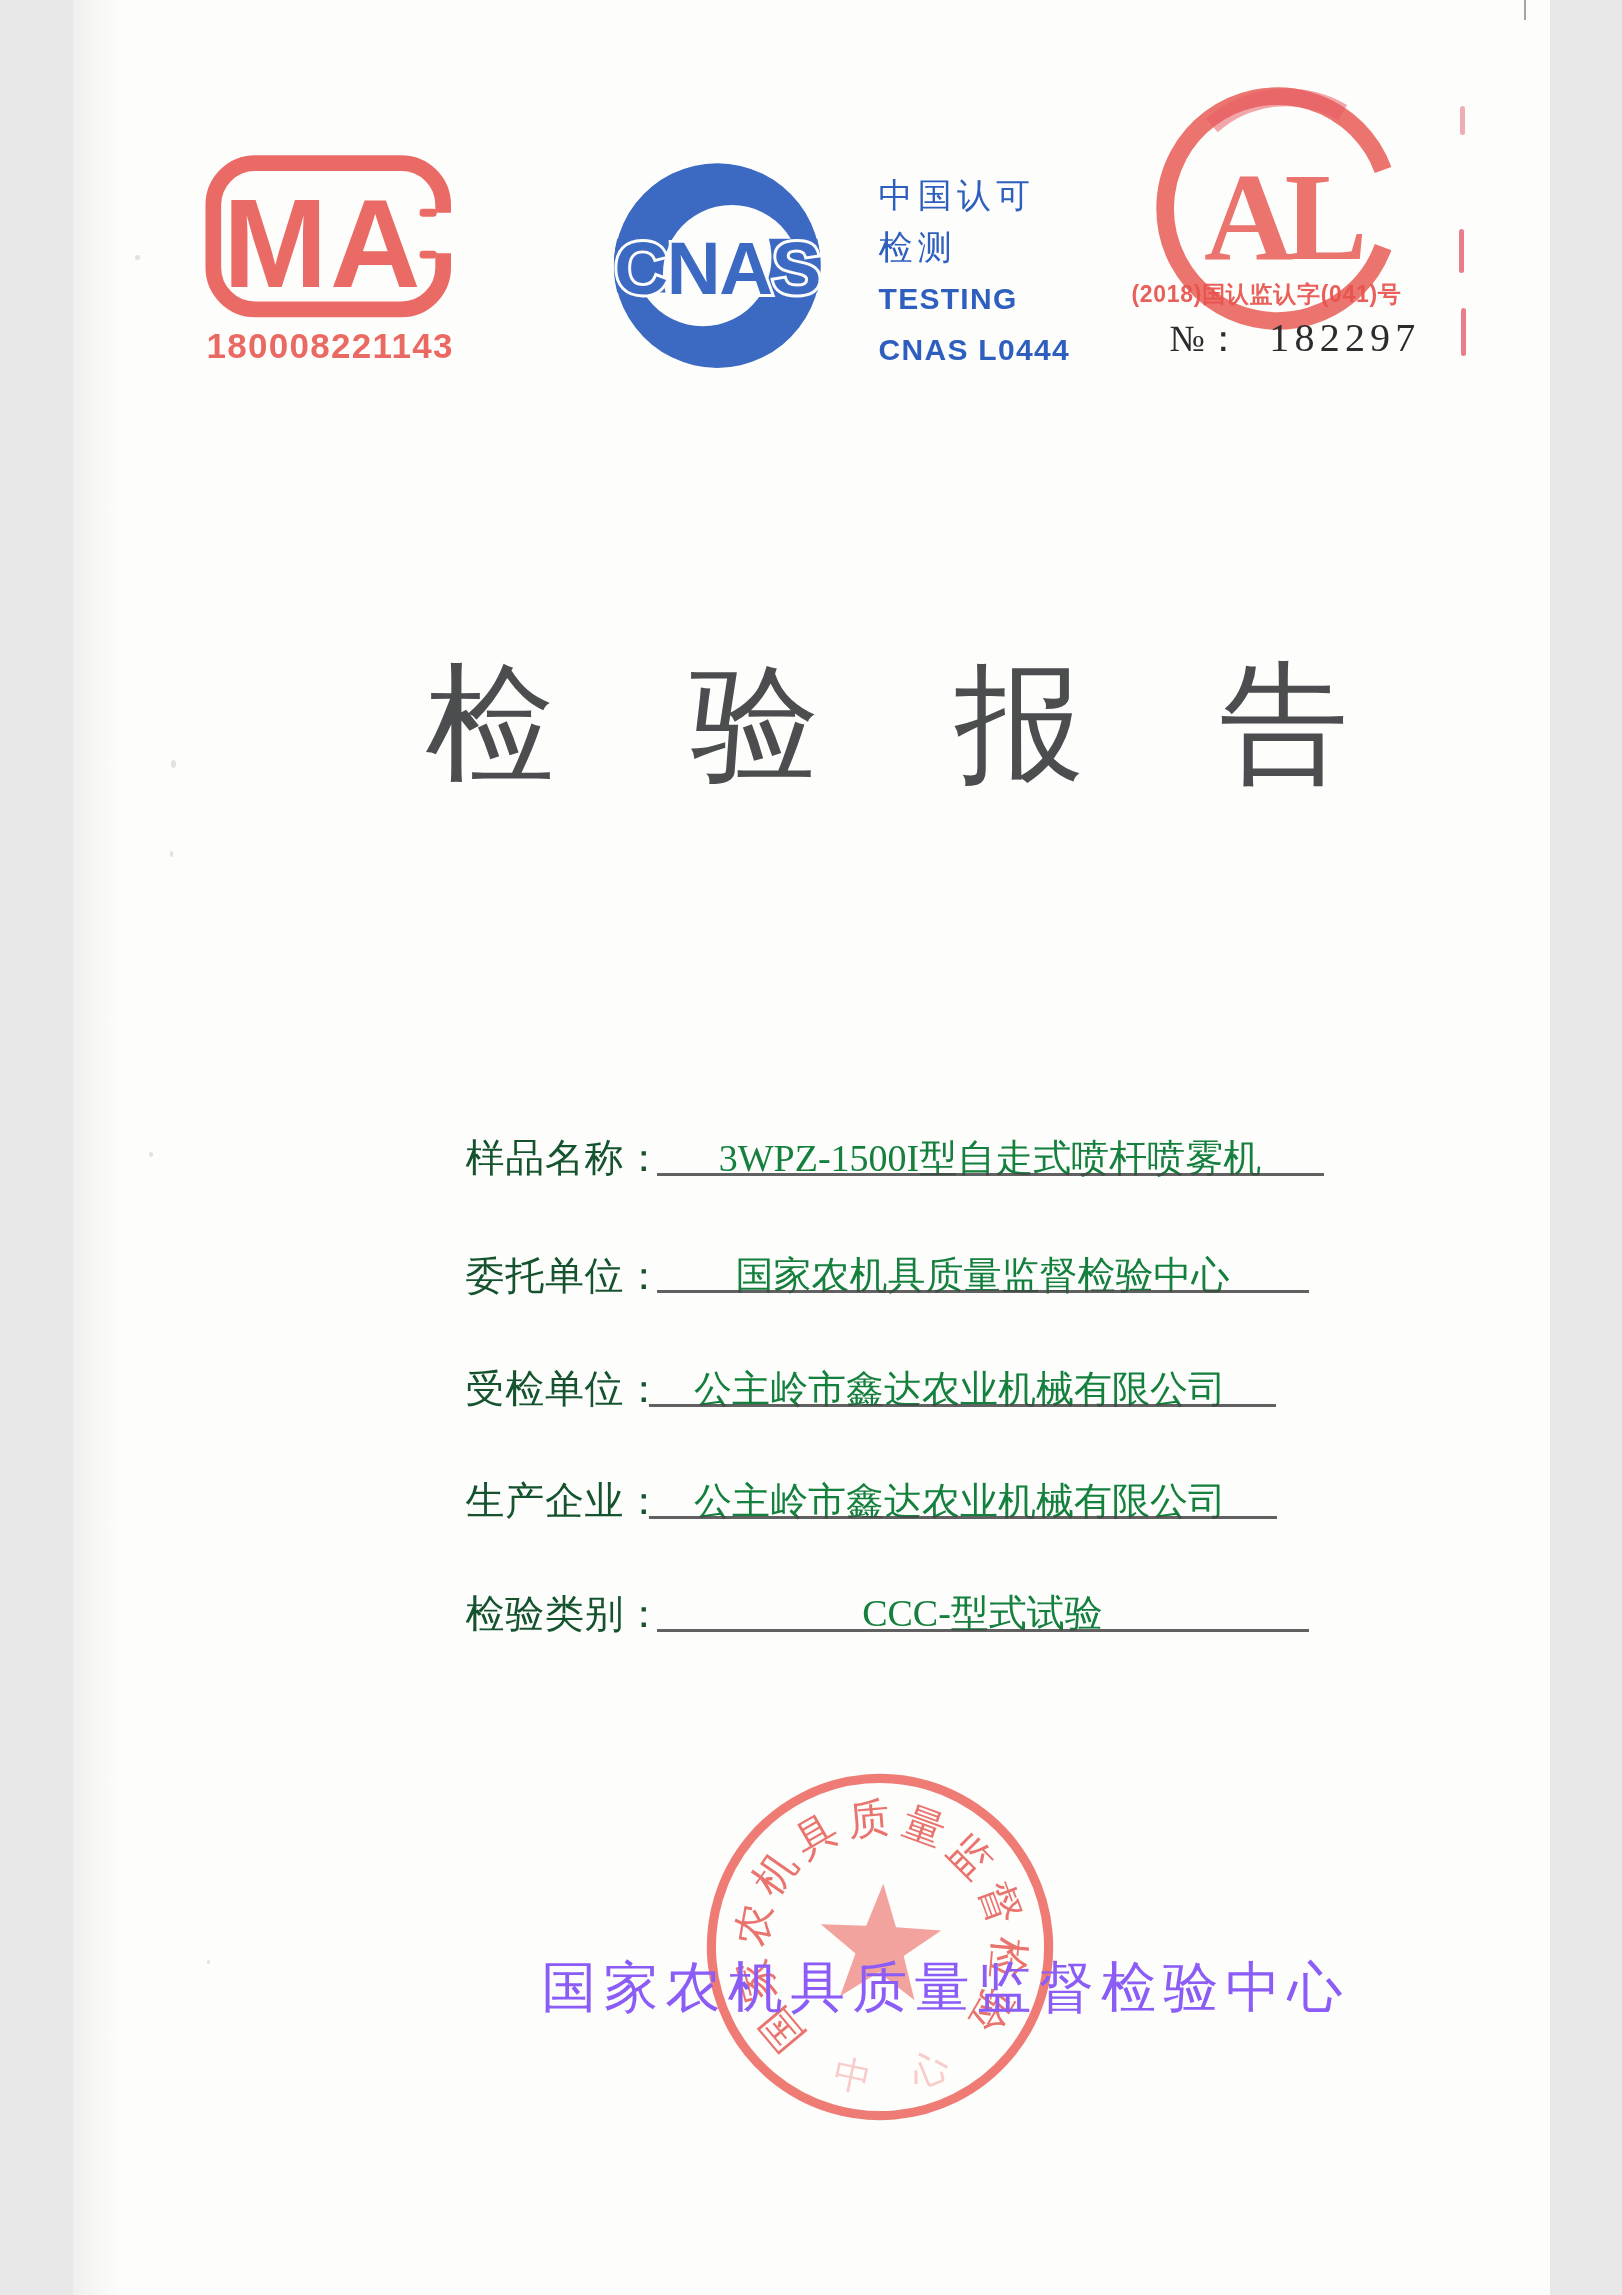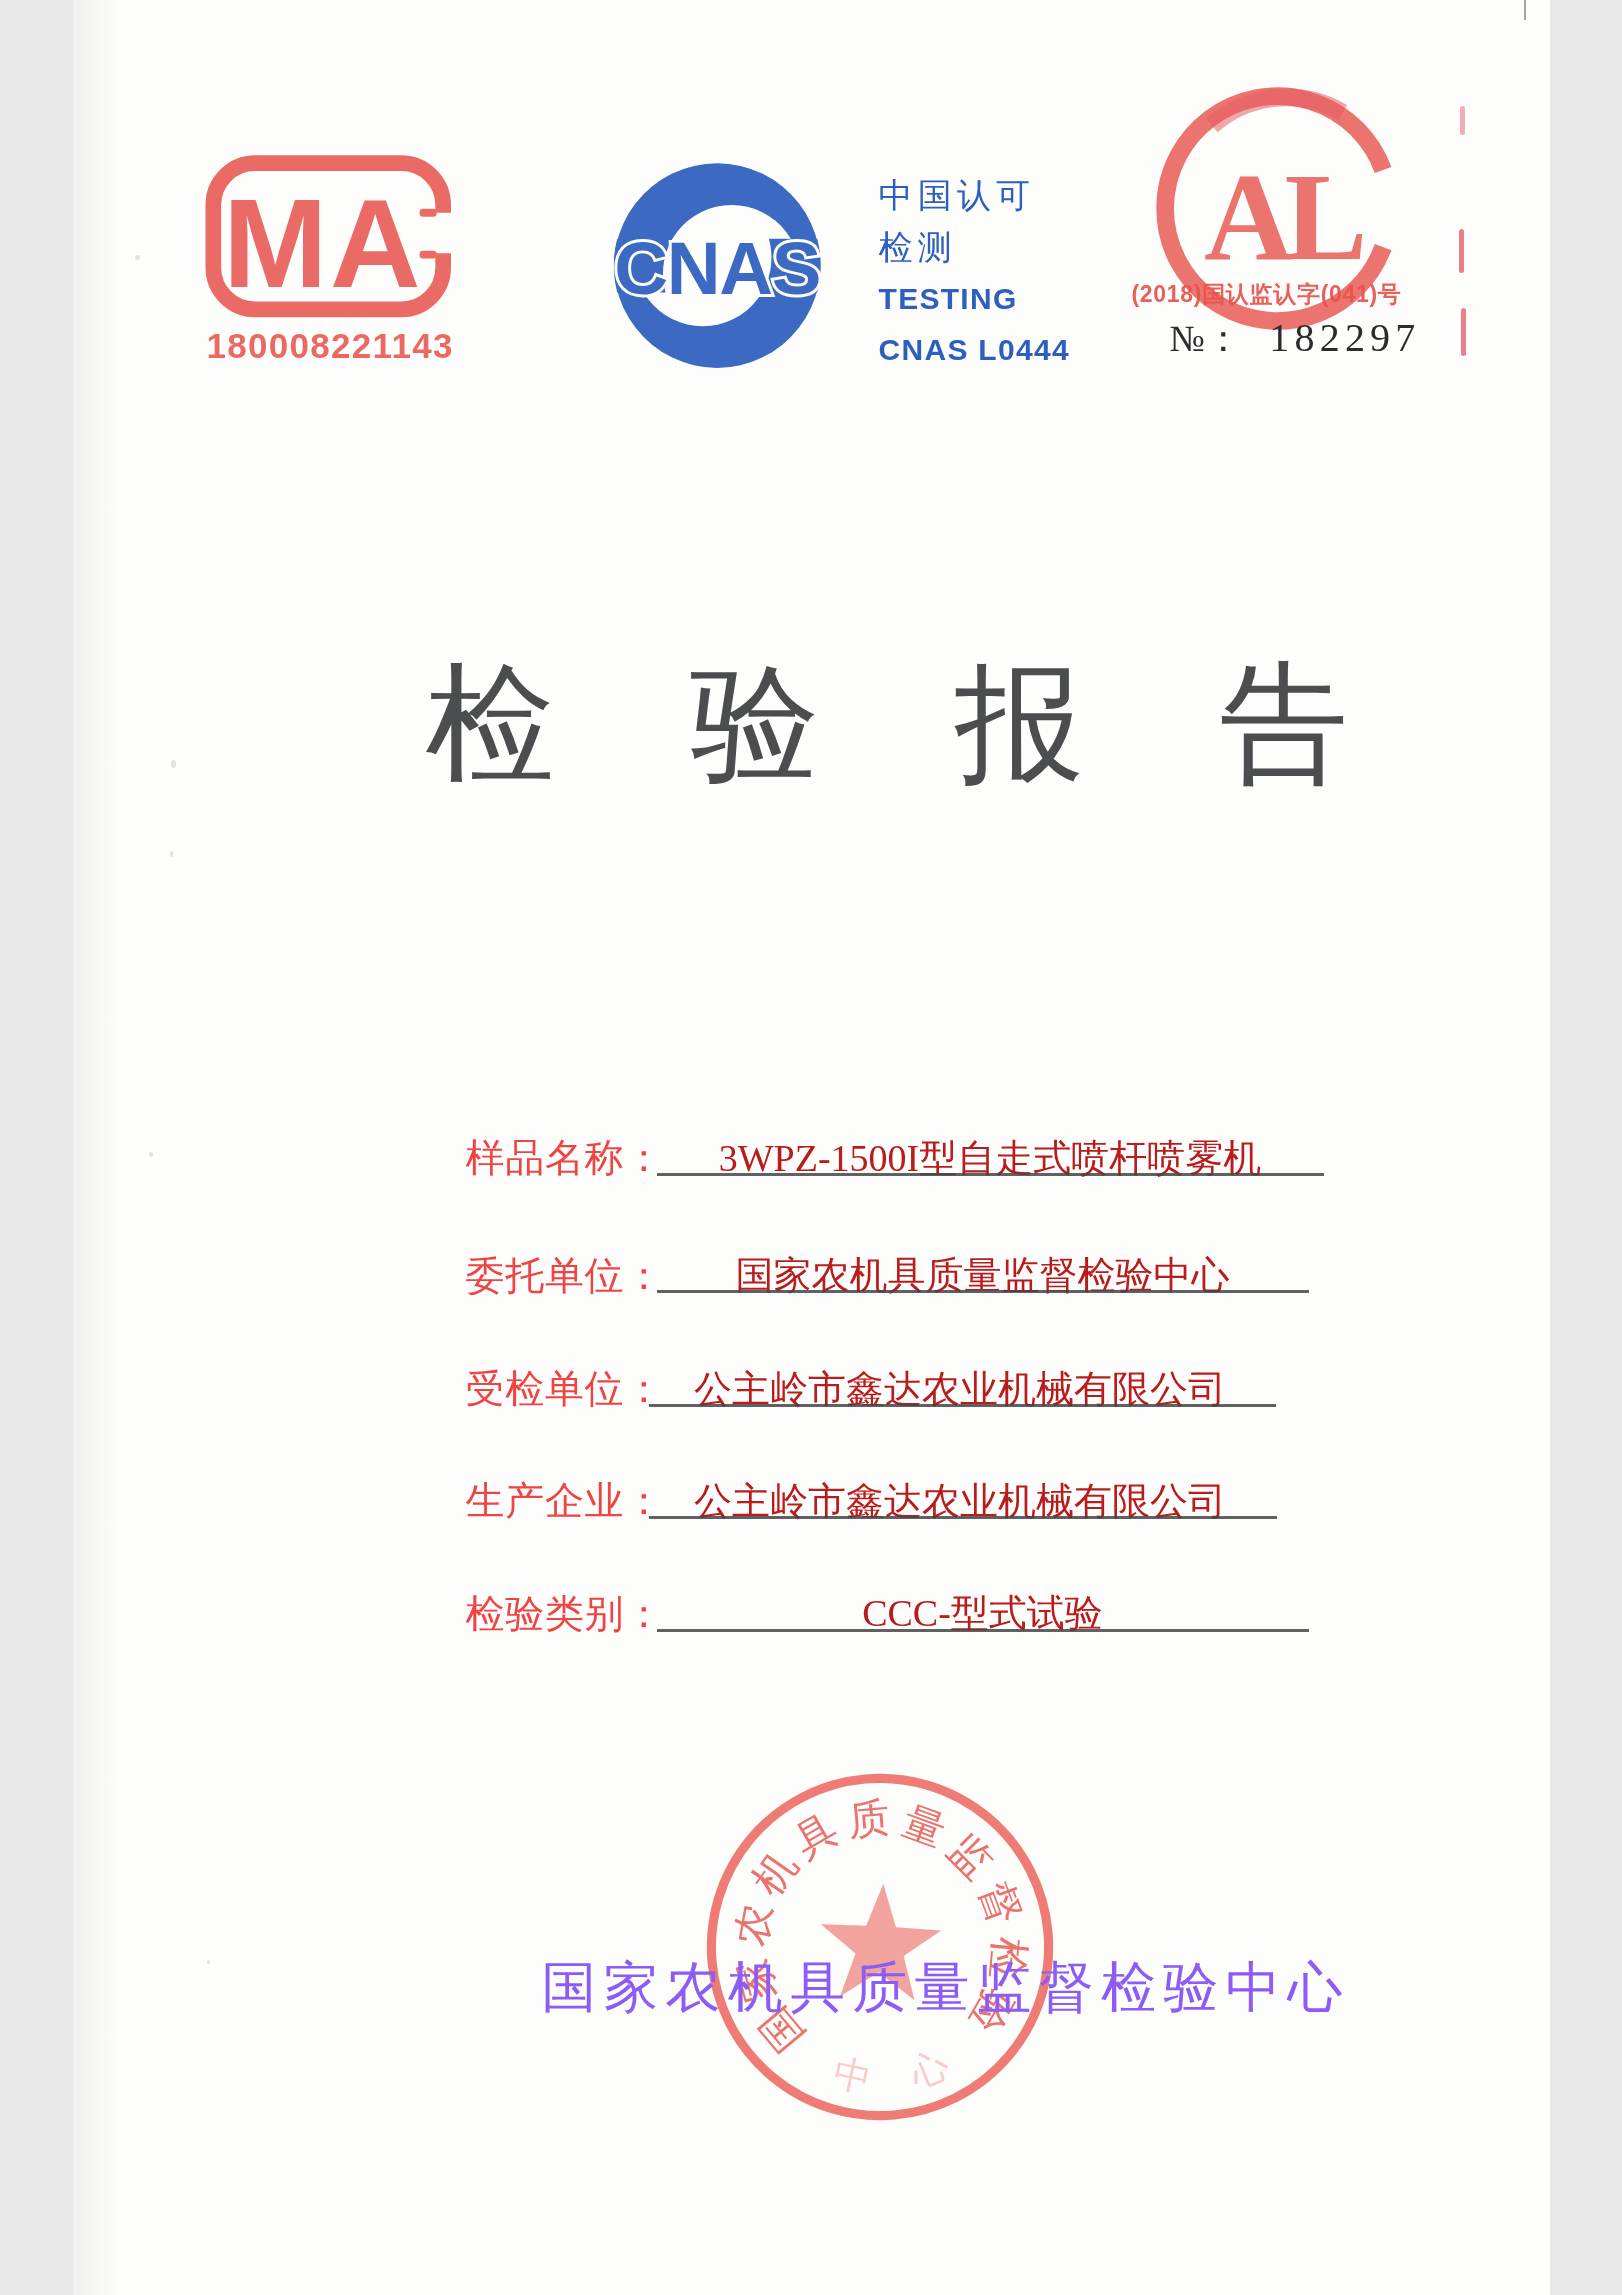--- a/index.html
+++ b/index.html
@@ -36,23 +36,23 @@
   .cal-no .lbl{font-size:37px;}
   .cal-no .val{font-size:40px;letter-spacing:5.2px;margin-left:27.5px;}
 
   
   .doc-title{position:absolute;left:353px;top:658px;width:923px;height:134px;
     display:flex;justify-content:space-between;
     font-size:129px;line-height:134px;color:#4b4d4f;font-weight:500;}
 
   
   .frow{position:absolute;left:0;top:0;width:1623px;}
-  .frow .flabel{position:absolute;left:393px;font-size:39px;color:#ef4444;letter-spacing:0.7px;white-space:nowrap;}
+  .frow .flabel{position:absolute;left:393px;font-size:39px;color:#14532d;letter-spacing:0.7px;white-space:nowrap;}
   .frow .fvalue{position:absolute;left:584px;width:654px;text-align:center;
-    font-size:38px;color:#b91c1c;white-space:nowrap;}
+    font-size:38px;color:#15803d;white-space:nowrap;}
   .frow .fline{position:absolute;left:584px;height:2.6px;background:#454545;opacity:.85;}
   #row1 .flabel{top:1131px}#row1 .fvalue{top:1133px;width:667px}#row1 .fline{top:1173px;width:667px}
   #row2 .flabel{top:1249px}#row2 .fvalue{top:1250px;width:652px}#row2 .fline{top:1290px;width:652px}
   #row3 .flabel{top:1362px}#row3 .fvalue{top:1364px;width:623px;left:576px}#row3 .fline{top:1404px;width:627px;left:576px}
   #row4 .flabel{top:1474px}#row4 .fvalue{top:1476px;width:623px;left:576px}#row4 .fline{top:1516px;width:628px;left:576px}
   #row5 .flabel{top:1587px}#row5 .fvalue{top:1588px;width:652px}#row5 .fline{top:1629px;width:652px}
 
   
   .institution{position:absolute;left:389px;top:1951px;width:968px;text-align:center;
     font-size:55px;color:#8b5cf6;letter-spacing:7.2px;white-space:nowrap;z-index:3;}

